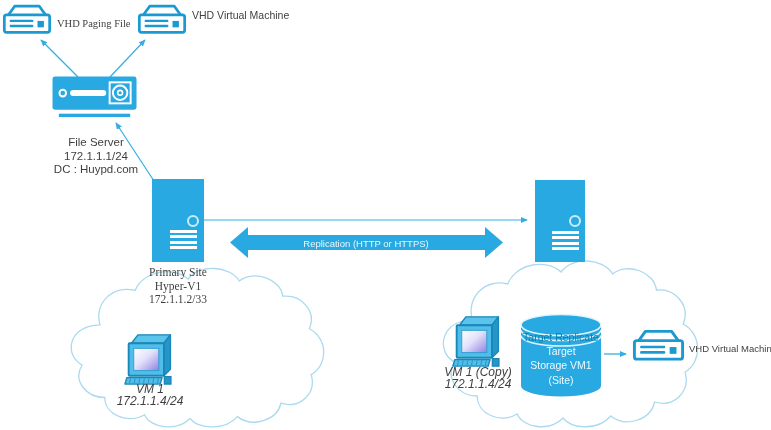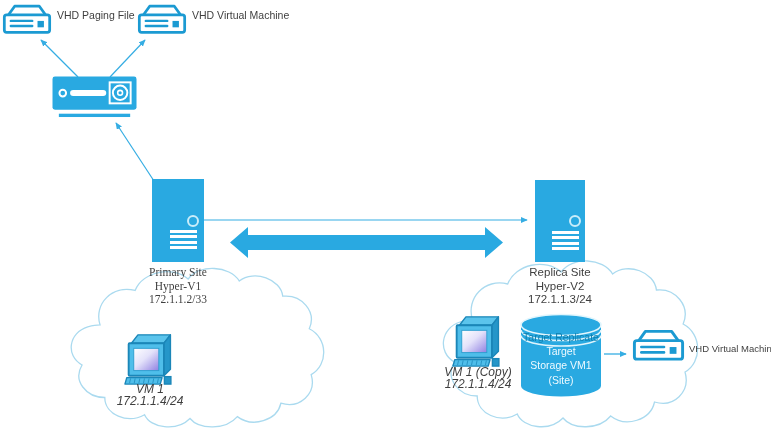--- a/index.html
+++ b/index.html
@@ -50,48 +50,54 @@
   </svg>
 
   <svg class="abs" style="left:0;top:0;" width="771" height="430" viewBox="0 0 771 430">
     <line x1="78" y1="77" x2="41" y2="40" stroke="#35ade3" stroke-width="1.2" marker-end="url(#arr)"></line>
     <line x1="110" y1="77" x2="145" y2="40" stroke="#35ade3" stroke-width="1.2" marker-end="url(#arr)"></line>
     <line x1="154" y1="181" x2="116" y2="123" stroke="#35ade3" stroke-width="1.2" marker-end="url(#arr)"></line>
     <line x1="204" y1="220" x2="527" y2="220" stroke="#35ade3" stroke-width="1.2" marker-end="url(#arr)"></line>
     <line x1="604" y1="354" x2="626" y2="354" stroke="#35ade3" stroke-width="1.3" marker-end="url(#arr)"></line>
     <polygon points="230,242.5 248,227 248,235 485,235 485,227 503,242.5 485,258 485,250 248,250 248,258" fill="#29a9e1"></polygon>
   </svg>
+  <div class="abs rep-lbl" style="left:366px;top:243px;">Replication (HTTP or HTTPS)</div>
 
   <svg class="abs" style="left:2px;top:3px;" width="50" height="32" viewBox="0 0 54 35">
     <path d="M6 14 L13.5 3.5 H40.5 L48 14" fill="none" stroke="#1b9ad2" stroke-width="3" stroke-linejoin="round" stroke-linecap="round"></path>
     <rect x="2.2" y="13" width="49.6" height="19" rx="2.5" fill="#ffffff" stroke="#1b9ad2" stroke-width="3"></rect>
     <rect x="8" y="18.2" width="26" height="2.7" rx="1.3" fill="#1b9ad2"></rect>
     <rect x="8" y="23.7" width="26" height="2.7" rx="1.3" fill="#1b9ad2"></rect>
     <rect x="38.5" y="19.6" width="7" height="7" fill="#1b9ad2"></rect>
   </svg>
-  <div class="abs lbl" style="left:57px;top:9px;">VHD Paging File</div>
+  <div class="abs lbl" style="left:57px;top:18px;font-family:Liberation Serif, serif;">VHD Paging File</div>
 
   <svg class="abs" style="left:137px;top:3px;" width="50" height="32" viewBox="0 0 54 35">
     <path d="M6 14 L13.5 3.5 H40.5 L48 14" fill="none" stroke="#1b9ad2" stroke-width="3" stroke-linejoin="round" stroke-linecap="round"></path>
     <rect x="2.2" y="13" width="49.6" height="19" rx="2.5" fill="#ffffff" stroke="#1b9ad2" stroke-width="3"></rect>
     <rect x="8" y="18.2" width="26" height="2.7" rx="1.3" fill="#1b9ad2"></rect>
     <rect x="8" y="23.7" width="26" height="2.7" rx="1.3" fill="#1b9ad2"></rect>
     <rect x="38.5" y="19.6" width="7" height="7" fill="#1b9ad2"></rect>
   </svg>
   <div class="abs lbl" style="left:192px;top:9px;">VHD Virtual Machine</div>
 
   <svg class="abs" style="left:52px;top:76px;" width="86" height="42" viewBox="0 0 88 43">
     <rect x="0.5" y="0.5" width="86" height="34" rx="2.5" fill="#29a9e1"></rect>
     <circle cx="11" cy="17.5" r="3.4" fill="none" stroke="#ffffff" stroke-width="2"></circle>
     <rect x="18.5" y="14.3" width="37" height="6.2" rx="3.1" fill="#ffffff"></rect>
     <rect x="59" y="6.5" width="21.5" height="21.5" fill="none" stroke="#ffffff" stroke-width="2"></rect>
     <circle cx="69.7" cy="17.2" r="7.4" fill="none" stroke="#ffffff" stroke-width="2"></circle>
     <circle cx="69.7" cy="17.2" r="2.5" fill="none" stroke="#ffffff" stroke-width="1.6"></circle>
     <rect x="7" y="38.6" width="73" height="3.4" fill="#29a9e1"></rect>
   </svg>
+  <div class="abs block" style="left:96px;top:136px;">
+    <div>File Server</div>
+    <div>172.1.1.1/24</div>
+    <div>DC : Huypd.com</div>
+  </div>
 
   <div class="tower" style="left:152px;top:179px;width:52px;height:83px;">
     <span class="cam" style="left:35px;top:36px;"></span>
     <span class="vents" style="left:18px;top:51px;">
       <i></i>
         <i></i>
         <i></i>
         <i></i>
     </span>
   </div>
@@ -102,25 +108,20 @@
   </div>
 
   <div class="tower" style="left:535px;top:180px;width:50px;height:82px;">
     <span class="cam" style="left:34px;top:35px;"></span>
     <span class="vents" style="left:17px;top:51px;">
       <i></i>
         <i></i>
         <i></i>
         <i></i>
     </span>
-  </div>
-  <div class="abs block" style="left:560px;top:266px;">
-    <div>Replica Site</div>
-    <div>Hyper-V2</div>
-    <div>172.1.1.3/24</div>
   </div>
 
   <svg class="abs" style="left:124px;top:332px;" width="52" height="54" viewBox="0 0 56 58">
     <polygon points="8,12 15,3 50,3 43,12" fill="#5bc4ec" stroke="#1b86b8" stroke-width="1.5" stroke-linejoin="round"></polygon>
     <polygon points="43,12 50,3 50,40 43,47" fill="#2596c9" stroke="#1b86b8" stroke-width="1.5" stroke-linejoin="round"></polygon>
     <rect x="5" y="12" width="38" height="35" rx="1" fill="#4fbeea" stroke="#1b86b8" stroke-width="2"></rect>
     <rect x="10.5" y="17.5" width="27" height="24" fill="url(#screenGrad)" stroke="#2d9ecf" stroke-width="1"></rect>
     <polygon points="3,49 41,49 39,56 1,56" fill="#4fbeea" stroke="#1b86b8" stroke-width="1.5" stroke-linejoin="round"></polygon>
     <path d="M7 50 l-1 5 M12 50 l-1 5 M17 50 l-1 5 M22 50 l-1 5 M27 50 l-1 5 M32 50 l-1 5 M37 50 l-1 5" stroke="#1b86b8" stroke-width="0.8"></path>
     <rect x="43.5" y="48" width="7" height="8" fill="#2596c9" stroke="#1b86b8" stroke-width="1.5"></rect>

